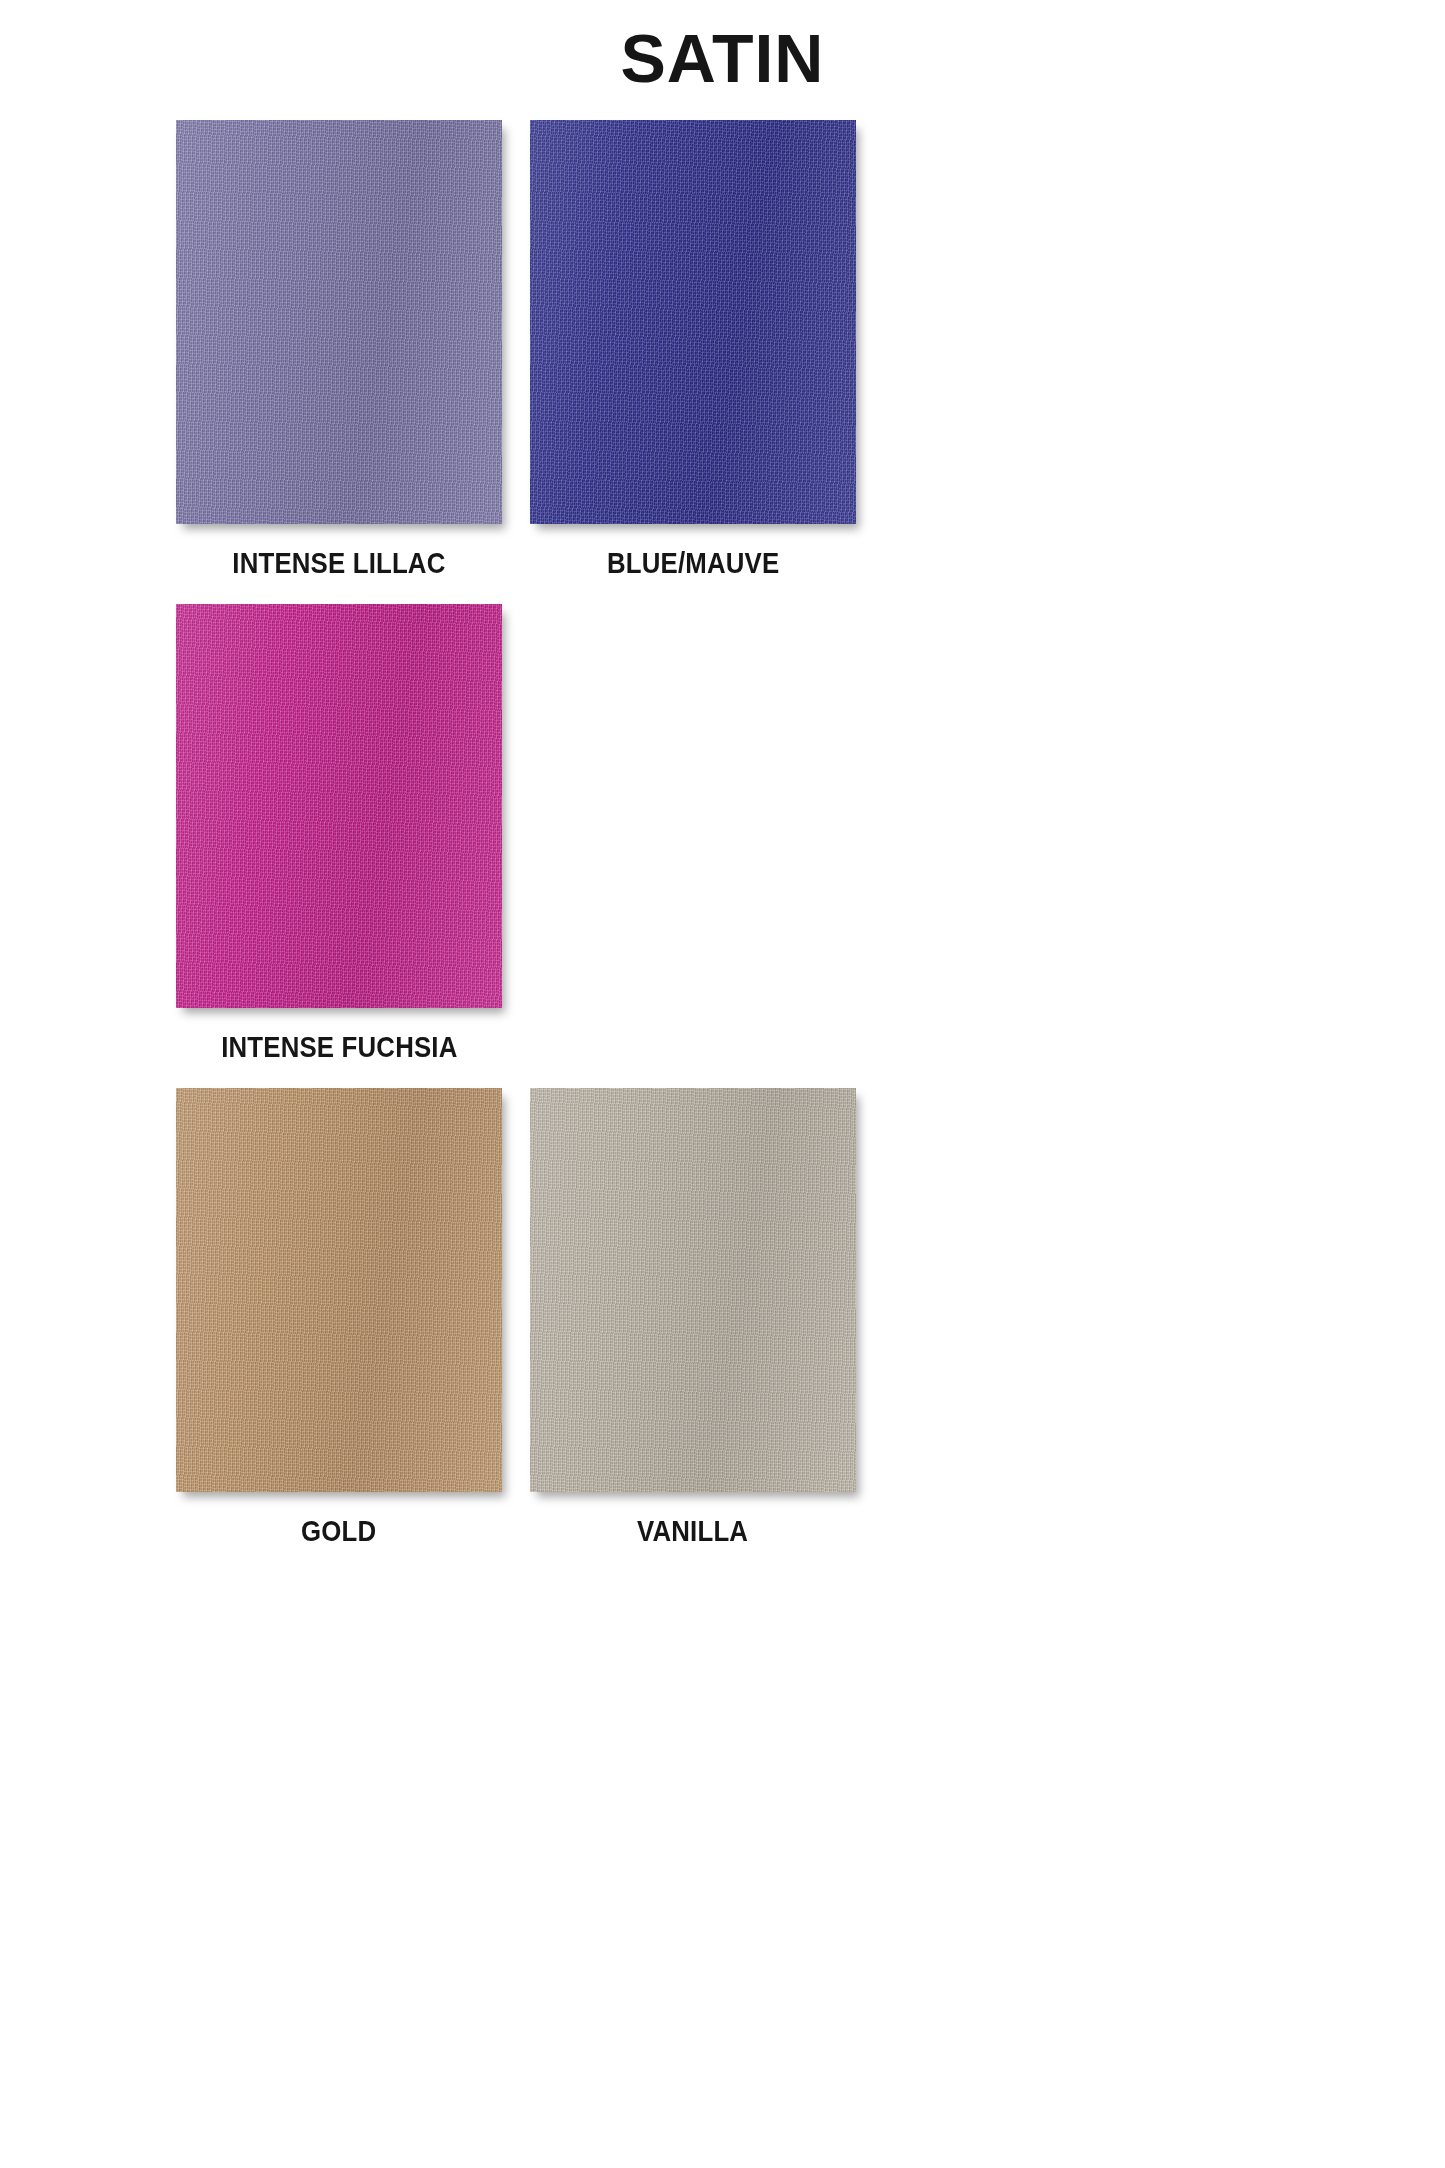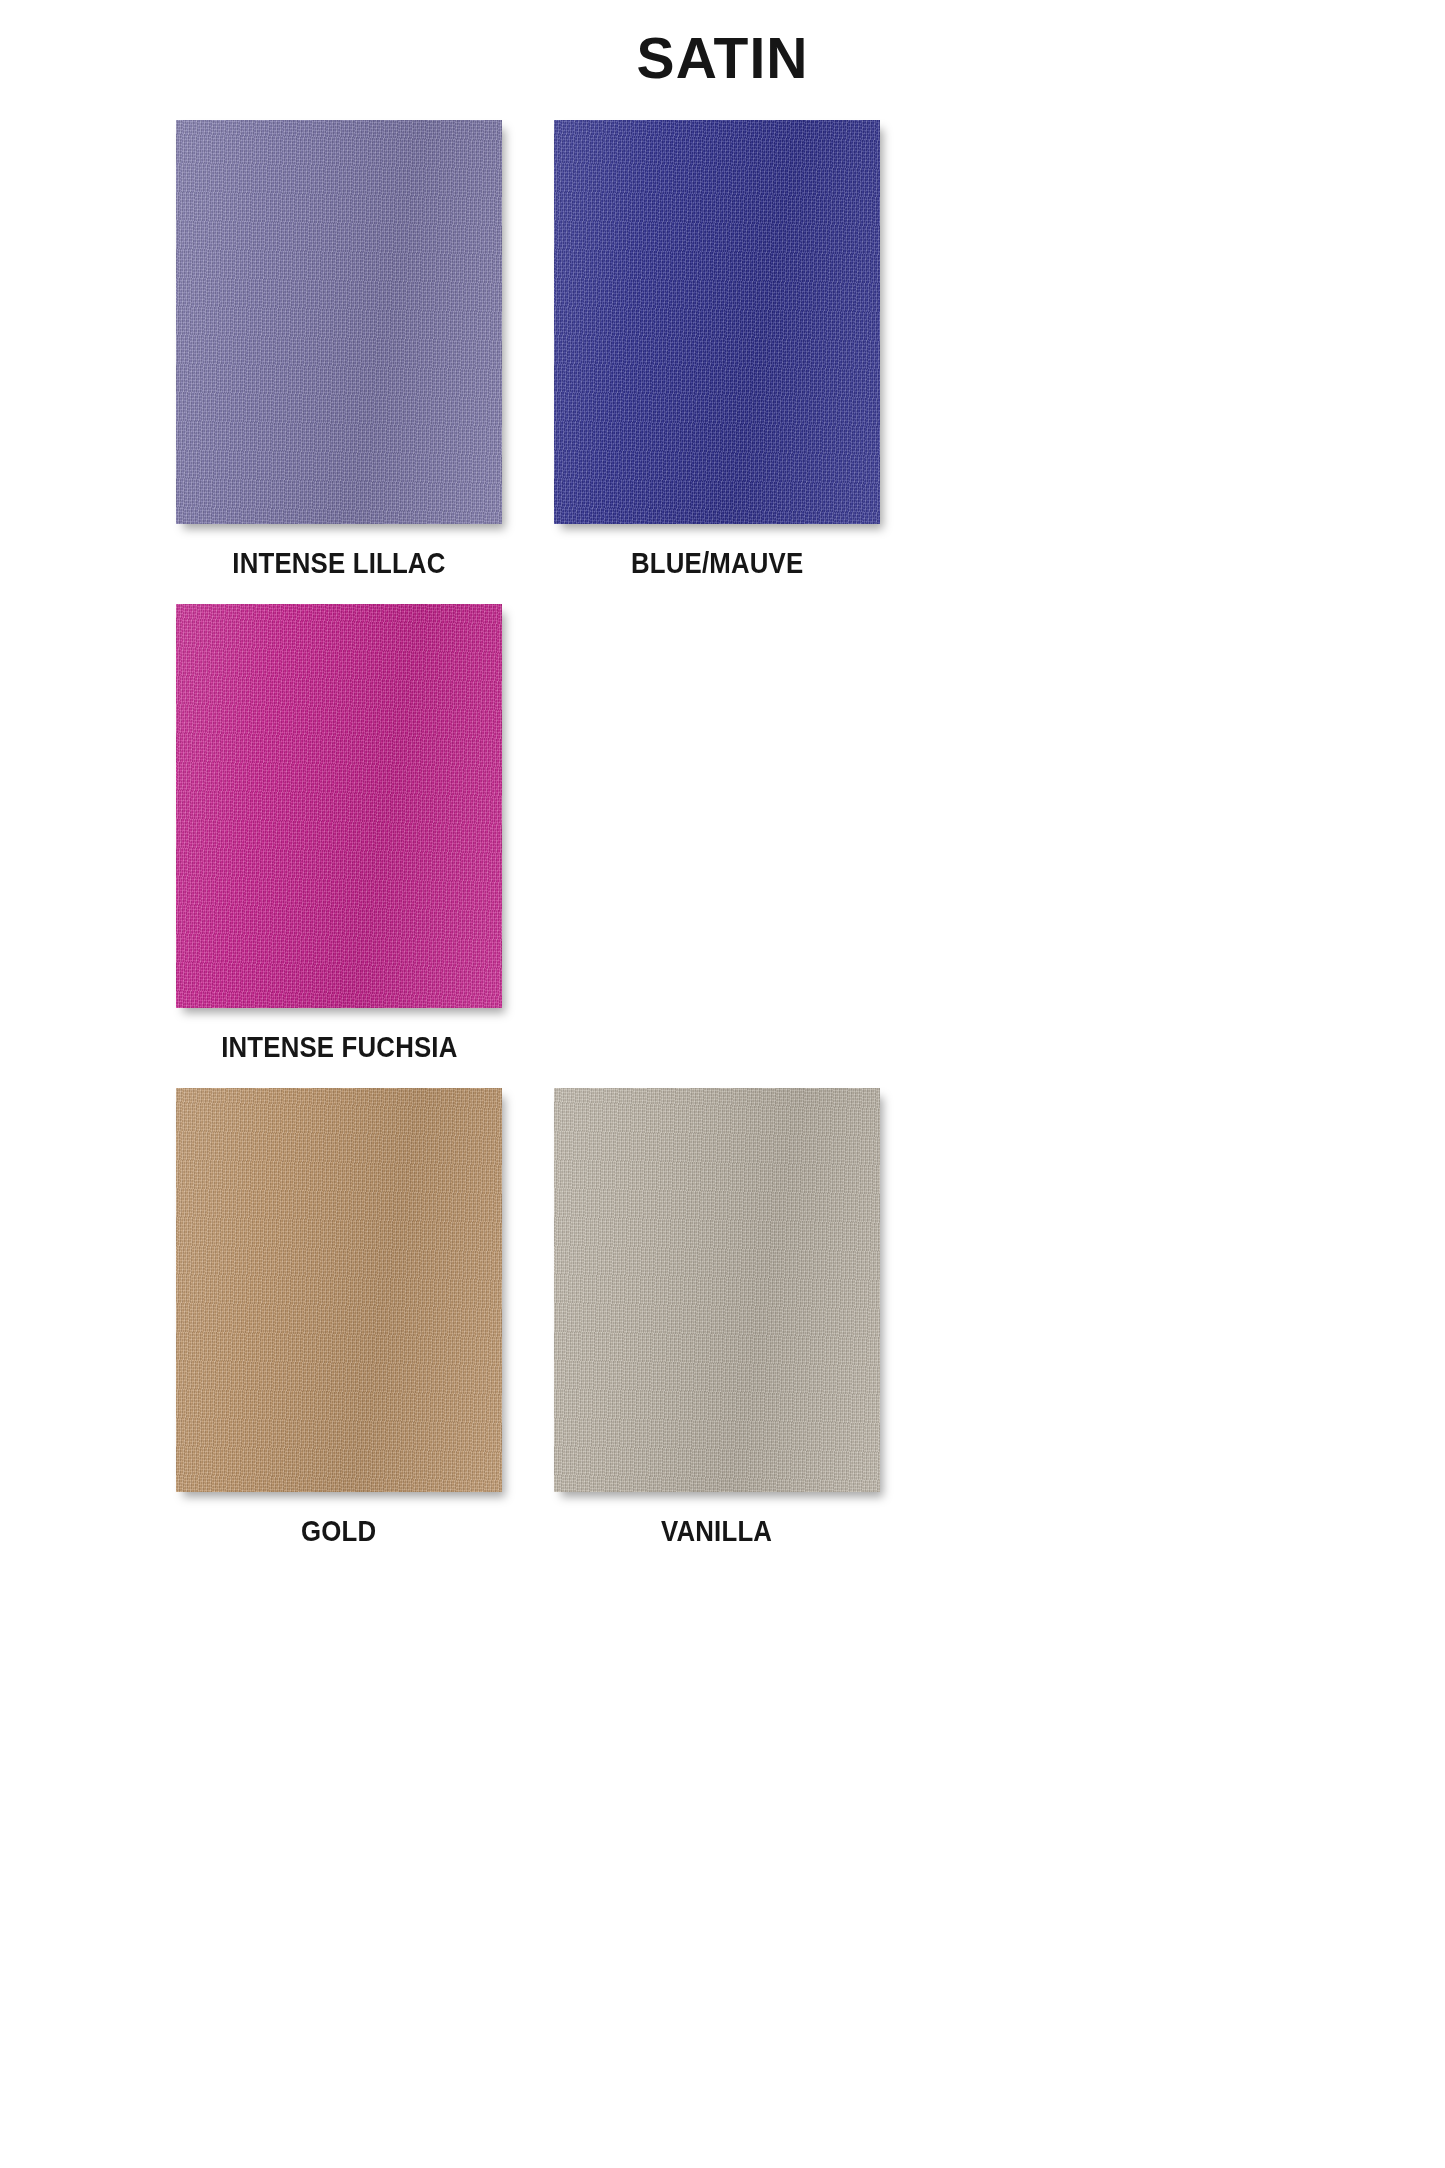--- a/index.html
+++ b/index.html
@@ -29,21 +29,21 @@
     width: 100%;
     text-align: center;
     padding-top: 6px;
     height: 120px;
     box-sizing: border-box;
   }
   .title {
     display: inline-block;
     font-family: "Liberation Sans", sans-serif;
     font-weight: 700;
-    font-size: 57px;
+    font-size: 68px;
     line-height: 104px;
     letter-spacing: 1px;
     color: #161616;
     margin: 0;
   }
 
   
   .grid {
     width: 1445px;
     padding: 0 0 0 0;
@@ -51,21 +51,21 @@
   }
   .row {
     display: flex;
     justify-content: flex-start;
     padding-left: 176px;
     box-sizing: border-box;
     margin-bottom: 24px;
   }
   .cell {
     width: 326px;
-    margin-right: 52px;
+    margin-right: 28px;
     display: flex;
     flex-direction: column;
     align-items: center;
   }
   .swatch {
     width: 326px;
     height: 404px;
     position: relative;
     box-shadow: 5px 7px 9px -2px rgba(0,0,0,0.34);
     background-repeat: repeat;

